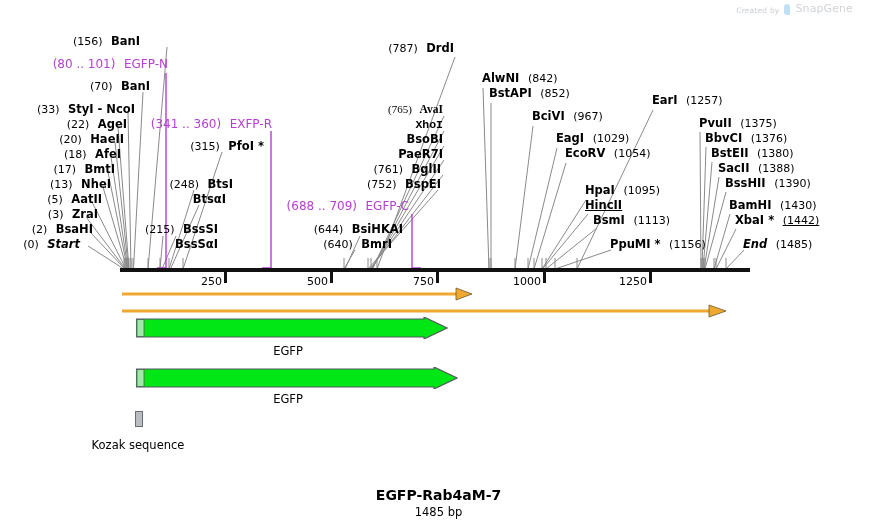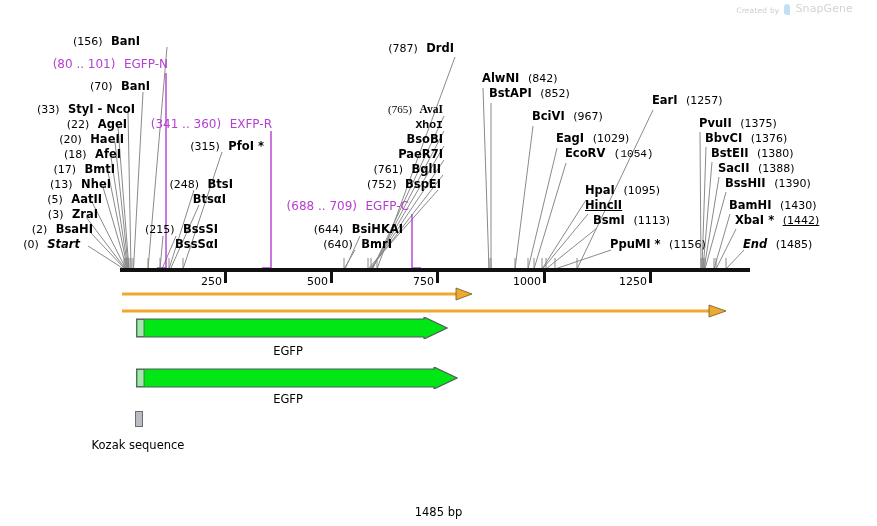--- a/index.html
+++ b/index.html
@@ -386,21 +386,21 @@
   <div class="lbl" style="left:532px; top:111px;">
     <span class="enz">BciVI</span>
     <span class="pos" style="margin-left: 5px;">(967)</span>
   </div>
   <div class="lbl" style="left:556px; top:133px;">
     <span class="enz">EagI</span>
     <span class="pos" style="margin-left: 5px;">(1029)</span>
   </div>
   <div class="lbl" style="left:565px; top:148px;">
     <span class="enz">EcoRV</span>
-    <span class="pos" style="margin-left: 5px; font-family: Liberation Mono, monospace;">(1054)</span>
+    <span class="pos" style="margin-left: 5px;">(1054)</span>
   </div>
   <div class="lbl" style="left:585px; top:185px;">
     <span class="enz">HpaI</span>
     <span class="pos" style="margin-left: 5px;">(1095)</span>
   </div>
   <div class="lbl" style="left:585px; top:200px;text-decoration:underline;">
     <span class="enz">HincII</span>
   </div>
   <div class="lbl" style="left:593px; top:215px;">
     <span class="enz">BsmI</span>
@@ -485,15 +485,16 @@
     <svg width="322" height="22" viewBox="0 0 322 22">
       <polygon points="0,2 298,2 298,0 321,11 298,22 298,20 0,20" fill="#00e715" stroke="#555a60" stroke-width="1.2"></polygon>
       <rect x="1" y="2.5" width="7" height="17" fill="#9fe8a8" stroke="#555a60" stroke-width="0.8"></rect>
     </svg>
   </div>
   <div class="orf-label" style="left:288px; top:392px;">EGFP</div>
 
   <div class="kozak-box" style="left:135px; top:411px;"></div>
   <div class="kozak-label" style="left:138px; top:438px;">Kozak sequence</div>
 
+  <div class="title" style="top:487px;">EGFP-Rab4aM-7</div>
   <div class="subtitle" style="top:505px;">1485 bp</div>
 
 </div>
 
 </body></html>

